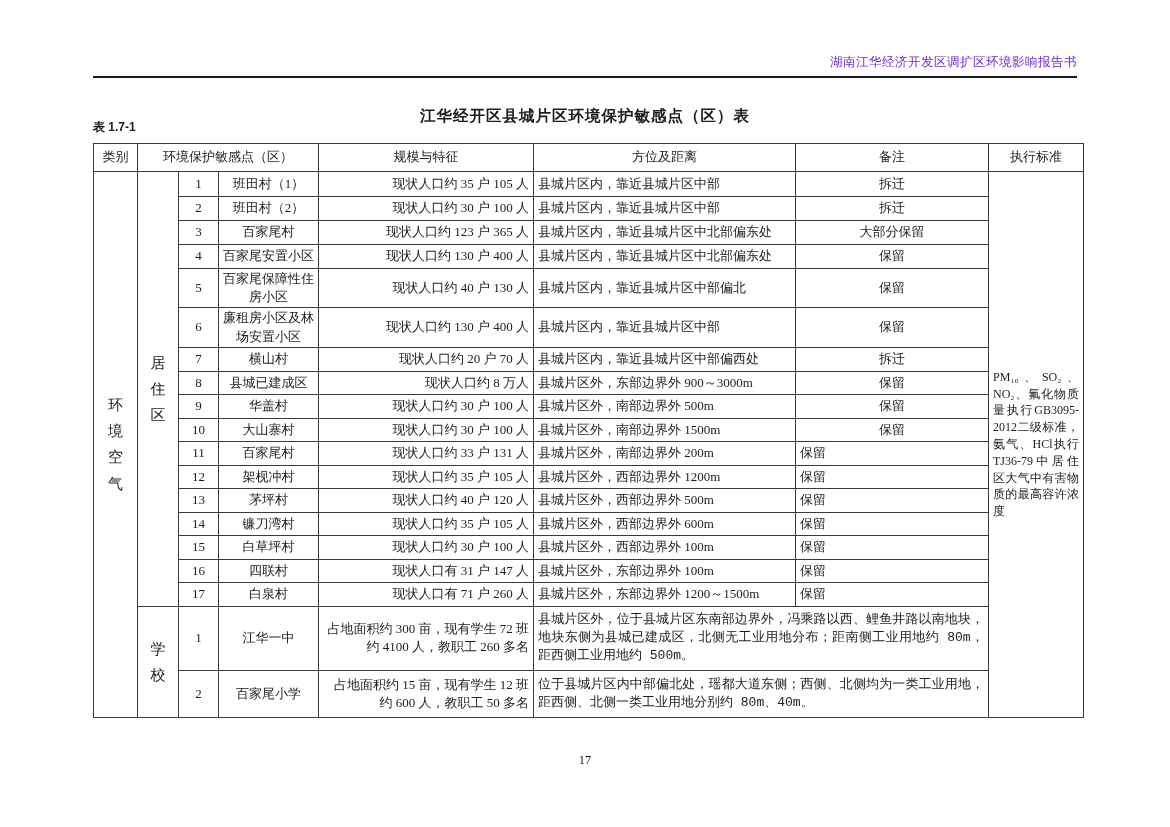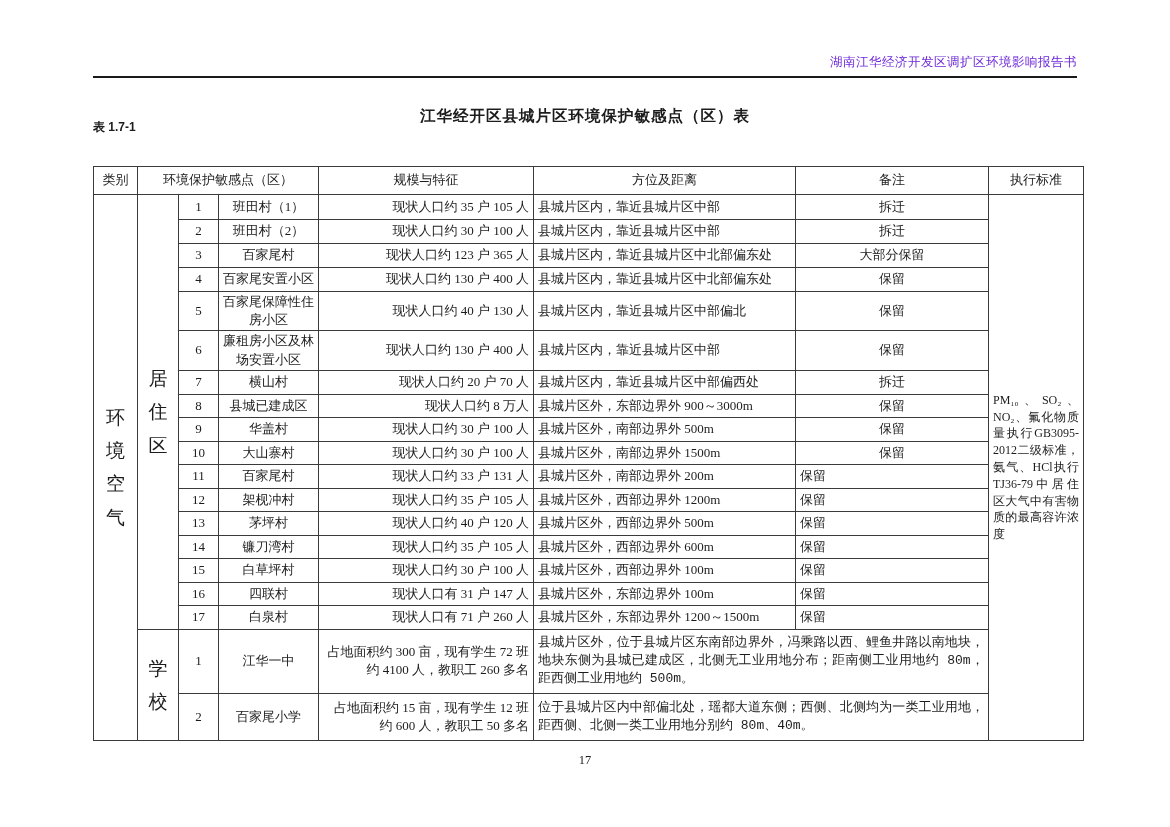--- a/index.html
+++ b/index.html
@@ -39,21 +39,21 @@
   .table-label {
     position: absolute;
     top: 119px; left: 93px;
     font-weight: bold;
     font-size: 12px;
     font-family: "Liberation Sans", "DejaVu Sans", sans-serif;
   }
 
   table.epa {
     position: absolute;
-    top: 166px; left: 93px;
+    top: 143px; left: 93px;
     width: 990px;
     border-collapse: collapse;
     table-layout: fixed;
     font-size: 13px;
   }
   table.epa th, table.epa td {
     border: 1px solid #3a3a3a;
     padding: 1px 4px;
     line-height: 1.4;
     vertical-align: middle;
@@ -70,21 +70,21 @@
   td.c-note-left   { text-align: left; padding-left: 7px; }
   td.c-scale { text-align: right; padding-left: 9px; }
   td.c-loc   { text-align: left; padding-left: 9px; margin-left: 12px; }
   td.c-loc-long { text-align: justify; padding: 2px 8px; line-height: 1.5; font-family: Liberation Mono, monospace; }
   td.c-vert  { text-align: center; vertical-align: middle; }
   .vtext {
     display: inline-block;
     width: 1.05em;
     word-break: break-all;
     line-height: 1.75;
-    font-size: 19px;
+    font-size: 15px;
   }
   td.c-standard {
     text-align: justify;
     vertical-align: middle;
     padding: 4px 6px;
     line-height: 1.7;
     font-size: 12px;
   }
   .page-number {
     position: absolute;

